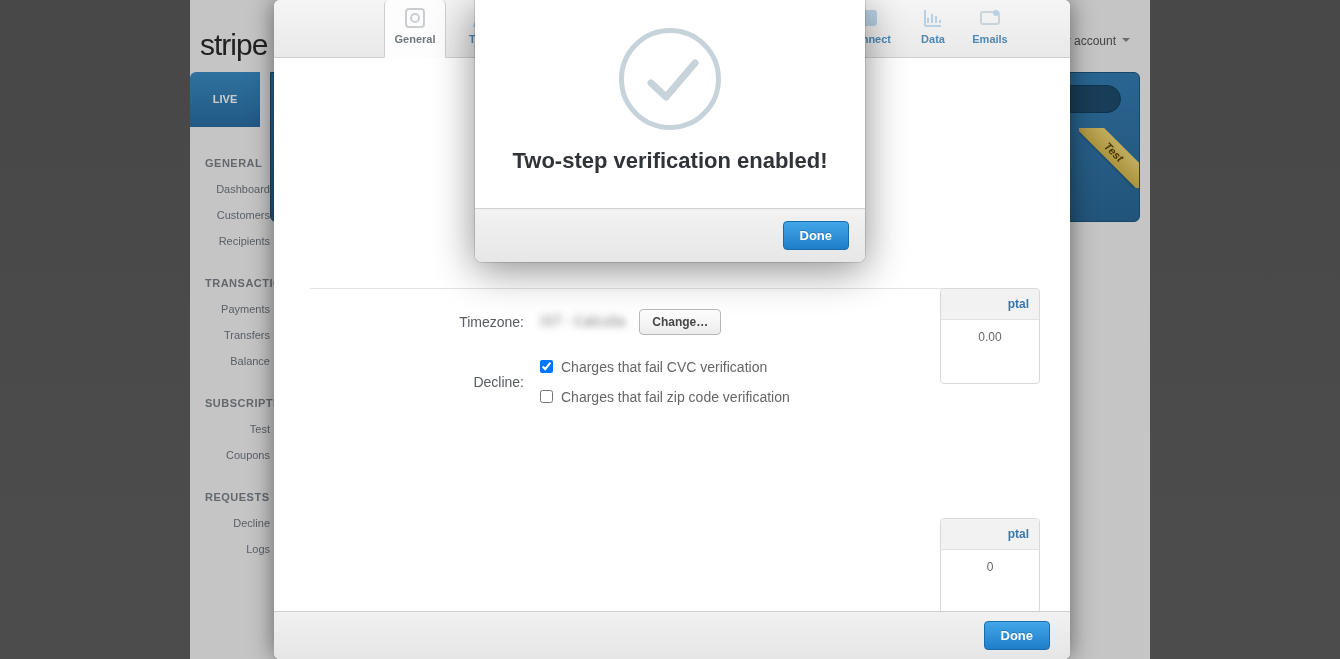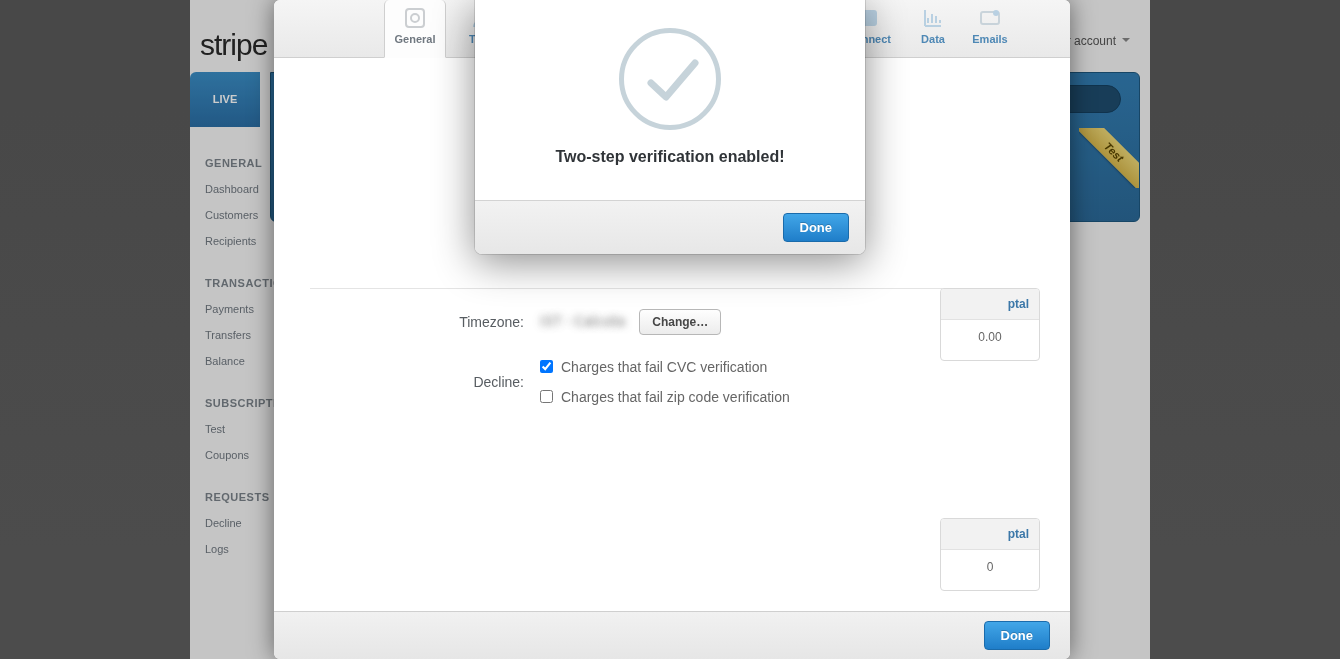--- a/index.html
+++ b/index.html
@@ -109,21 +109,21 @@
   }
 
   .sidebar {
     position:absolute;
     left:10px; top:127px;
     width:70px;
     color:#6a737b;
     font-size:11px;
   }
   .sidebar .sec { margin-top:30px; font-weight:bold; color:#7b838a; letter-spacing:.5px; padding-left:5px;}
-  .sidebar .item { margin-top:14px; padding-left:5px; color:#707880;}
+  .sidebar .item { margin-top:14px; padding-left:5px; color:#707880;text-align:right;}
 
   .dimmer{
     position:absolute;
     inset:0;
     background:rgba(0,0,0,.2);
   }
 
   
   .settings-modal {
     position: absolute;
@@ -208,21 +208,21 @@
     font-size:13px;
     text-shadow:0 -1px 0 rgba(0,0,0,.2);
     padding:6px 16px;
     border:1px solid #1a6bab;
     border-radius:4px;
     cursor:pointer;
   }
   .summary-card{
     position:absolute;
     right:30px; top:230px;
-    width:100px;height:73px;
+    width:100px;height:96px;
     border:1px solid #d9d9d9;
     background:#fff;
     border-radius:4px;
     overflow:hidden;
   }
   .summary-card .h{ background:#f2f2f2;border-bottom:1px solid #e2e2e2;padding:8px 10px;color:#3b77a8;font-weight:bold;font-size:12px;text-align:right;}
   .summary-card .b{ padding:10px;color:#666;text-align:center;font-size:12px;}
   .summary-card2{ top:460px; }
 
   
@@ -239,21 +239,21 @@
   }
   .cd-body{ text-align:center; padding:28px 30px 24px;}
   .cd-check{
     width:102px;height:102px;
     margin:0 auto 18px;
     border:5px solid #c6d3da;
     border-radius:60px;
     position:relative;
   }
   .cd-check svg{position:absolute;left:22px;top:24px;}
-  .cd-title{ font-size:16px; font-weight:bold; color:#303438; margin-bottom:10px;}
+  .cd-title{ font-size:22px; font-weight:bold; color:#303438; margin-bottom:10px;}
   .cd-text{ font-size:13px; color:#87909a; line-height:1.5;}
   .cd-footer{
     background:linear-gradient(#f2f2f2,#e7e7e7);
     border-top:1px solid #d3d3d3;
     padding:12px 16px;
     text-align:right;
     border-radius:0 0 7px 7px;
   }
 
 </style>

